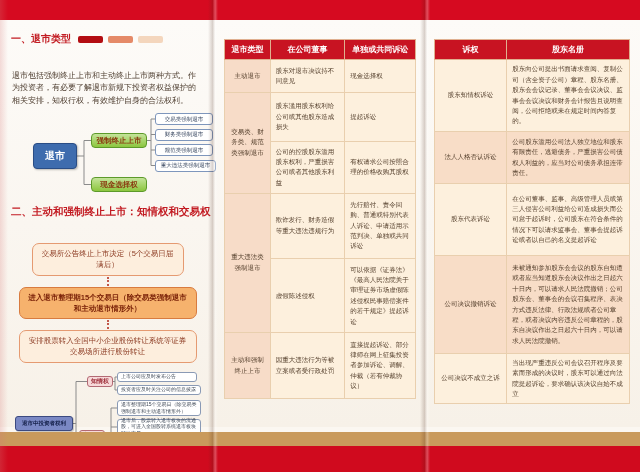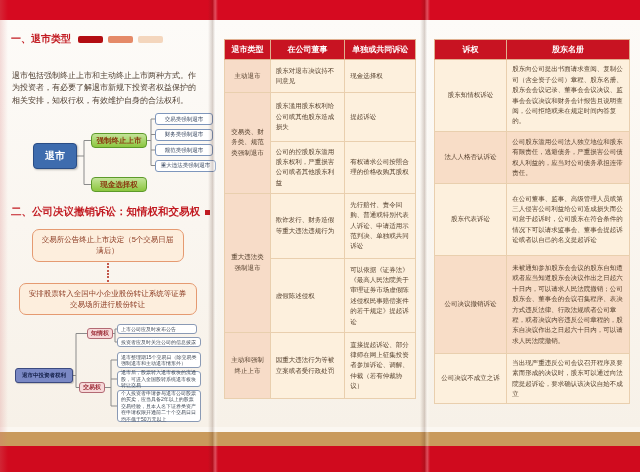--- a/index.html
+++ b/index.html
@@ -40,21 +40,21 @@
   .tree1 svg, .tree2 svg { position:absolute; top:0; left:0; }
   .node { position:absolute; display:flex; align-items:center; justify-content:center; text-align:center; }
   .t1root { left:14px; top:30px; width:44px; height:26px; background:#3e6cae; border:1px solid #2a4d85; border-radius:4px; color:#fff; font-weight:bold; font-size:10px; box-shadow:1px 1px 2px rgba(0,0,0,.25); }
   .t1green { background:linear-gradient(#c4e49a,#8cc63e); border:1px solid #5d9a2a; border-radius:4px; color:#8a3a10; font-weight:bold; font-size:7.5px; }
   .t1b1 { left:72px; top:20px; width:56px; height:15px; }
   .t1b2 { left:72px; top:64px; width:56px; height:15px; }
   .t1leaf { position:absolute; left:136px; width:58px; height:12px; background:#fff; border:1px solid #7e96bc; border-radius:3px; font-size:5.5px; color:#33425c; display:flex; align-items:center; justify-content:center; }
   .t1l0{top:0;} .t1l1{top:15.5px;} .t1l2{top:31px;} .t1l3{top:46.5px; width:61px;}
 
   
-  .flow { width:100%; margin-top:10px; }
+  .flow { width:100%; margin-top:24px; }
   .fbox { margin:0 auto; text-align:center; font-size:7.5px; line-height:1.5; border-radius:7px; padding:4px 6px; }
   .f1 { width:152px; background:#fdeedd; border:1px solid #e59a71; color:#8c3b23; }
   .f2 { width:178px; background:#f6b26d; border:1px solid #d87b3f; color:#781f06; font-weight:bold; }
   .f3 { width:178px; background:#fdeedd; border:1px solid #e59a71; color:#8c3b23; }
   .farrow { width:0; height:9px; border-left:2px dotted #c2574a; margin:1px auto; }
 
   
   .tree2 { position:relative; width:192px; height:102px; margin:9px 0 0 2px; }
   .t2root { left:2px; top:44px; width:58px; height:15px; background:#7a88c4; border:1px solid #3c4a80; border-radius:3px; color:#131f48; font-weight:bold; font-size:5.5px; box-shadow:1px 1px 1px rgba(0,0,0,.2); }
   .t2pink { background:#f7d9d9; border:1px solid #b36a74; border-radius:3px; color:#9c2b36; font-size:6px; font-weight:bold; }
@@ -103,30 +103,31 @@
         <div class="node t1root">退市</div>
         <div class="node t1green t1b1">强制终止上市</div>
         <div class="node t1green t1b2">现金选择权</div>
         <div class="t1leaf t1l0">交易类强制退市</div>
         <div class="t1leaf t1l1">财务类强制退市</div>
         <div class="t1leaf t1l2">规范类强制退市</div>
         <div class="t1leaf t1l3">重大违法类强制退市</div>
       </div>
 
       <div class="hrow">
-        <h2 class="h2size">二、公司决议撤销诉讼：知情权和交易权</h2>
+        <h2 class="h2size">二、主动和强制终止上市：知情权和交易权</h2>
         <span class="sqs">
             <i class="s1"></i>
             <i class="s2"></i>
           </span>
       </div>
 
       <div class="flow">
         <div class="fbox f1">交易所公告终止上市决定（5个交易日届满后）</div>
         <div class="farrow"></div>
+        <div class="fbox f2">进入退市整理期15个交易日（除交易类强制退市和主动退市情形外）</div>
         <div class="farrow"></div>
         <div class="fbox f3">安排股票转入全国中小企业股份转让系统等证券交易场所进行股份转让</div>
       </div>
 
       <div class="tree2">
         <svg width="192" height="102">
           <path d="M60,51.5 H63 M63,9.5 V63.5 M63,9.5 H74 M63,63.5 H66 M100,9.5 H102 M102,5 V18 M102,5 H104 M102,18 H104 M92,63.5 H98 M98,36 V82 M98,36 H104 M98,55 H104 M98,82 H104" stroke="#8b8b8b" stroke-width="1" fill="none"></path>
         </svg>
         <div class="node t2root">退市中投资者权利</div>
         <div class="node t2pink t2b1">知情权</div>

